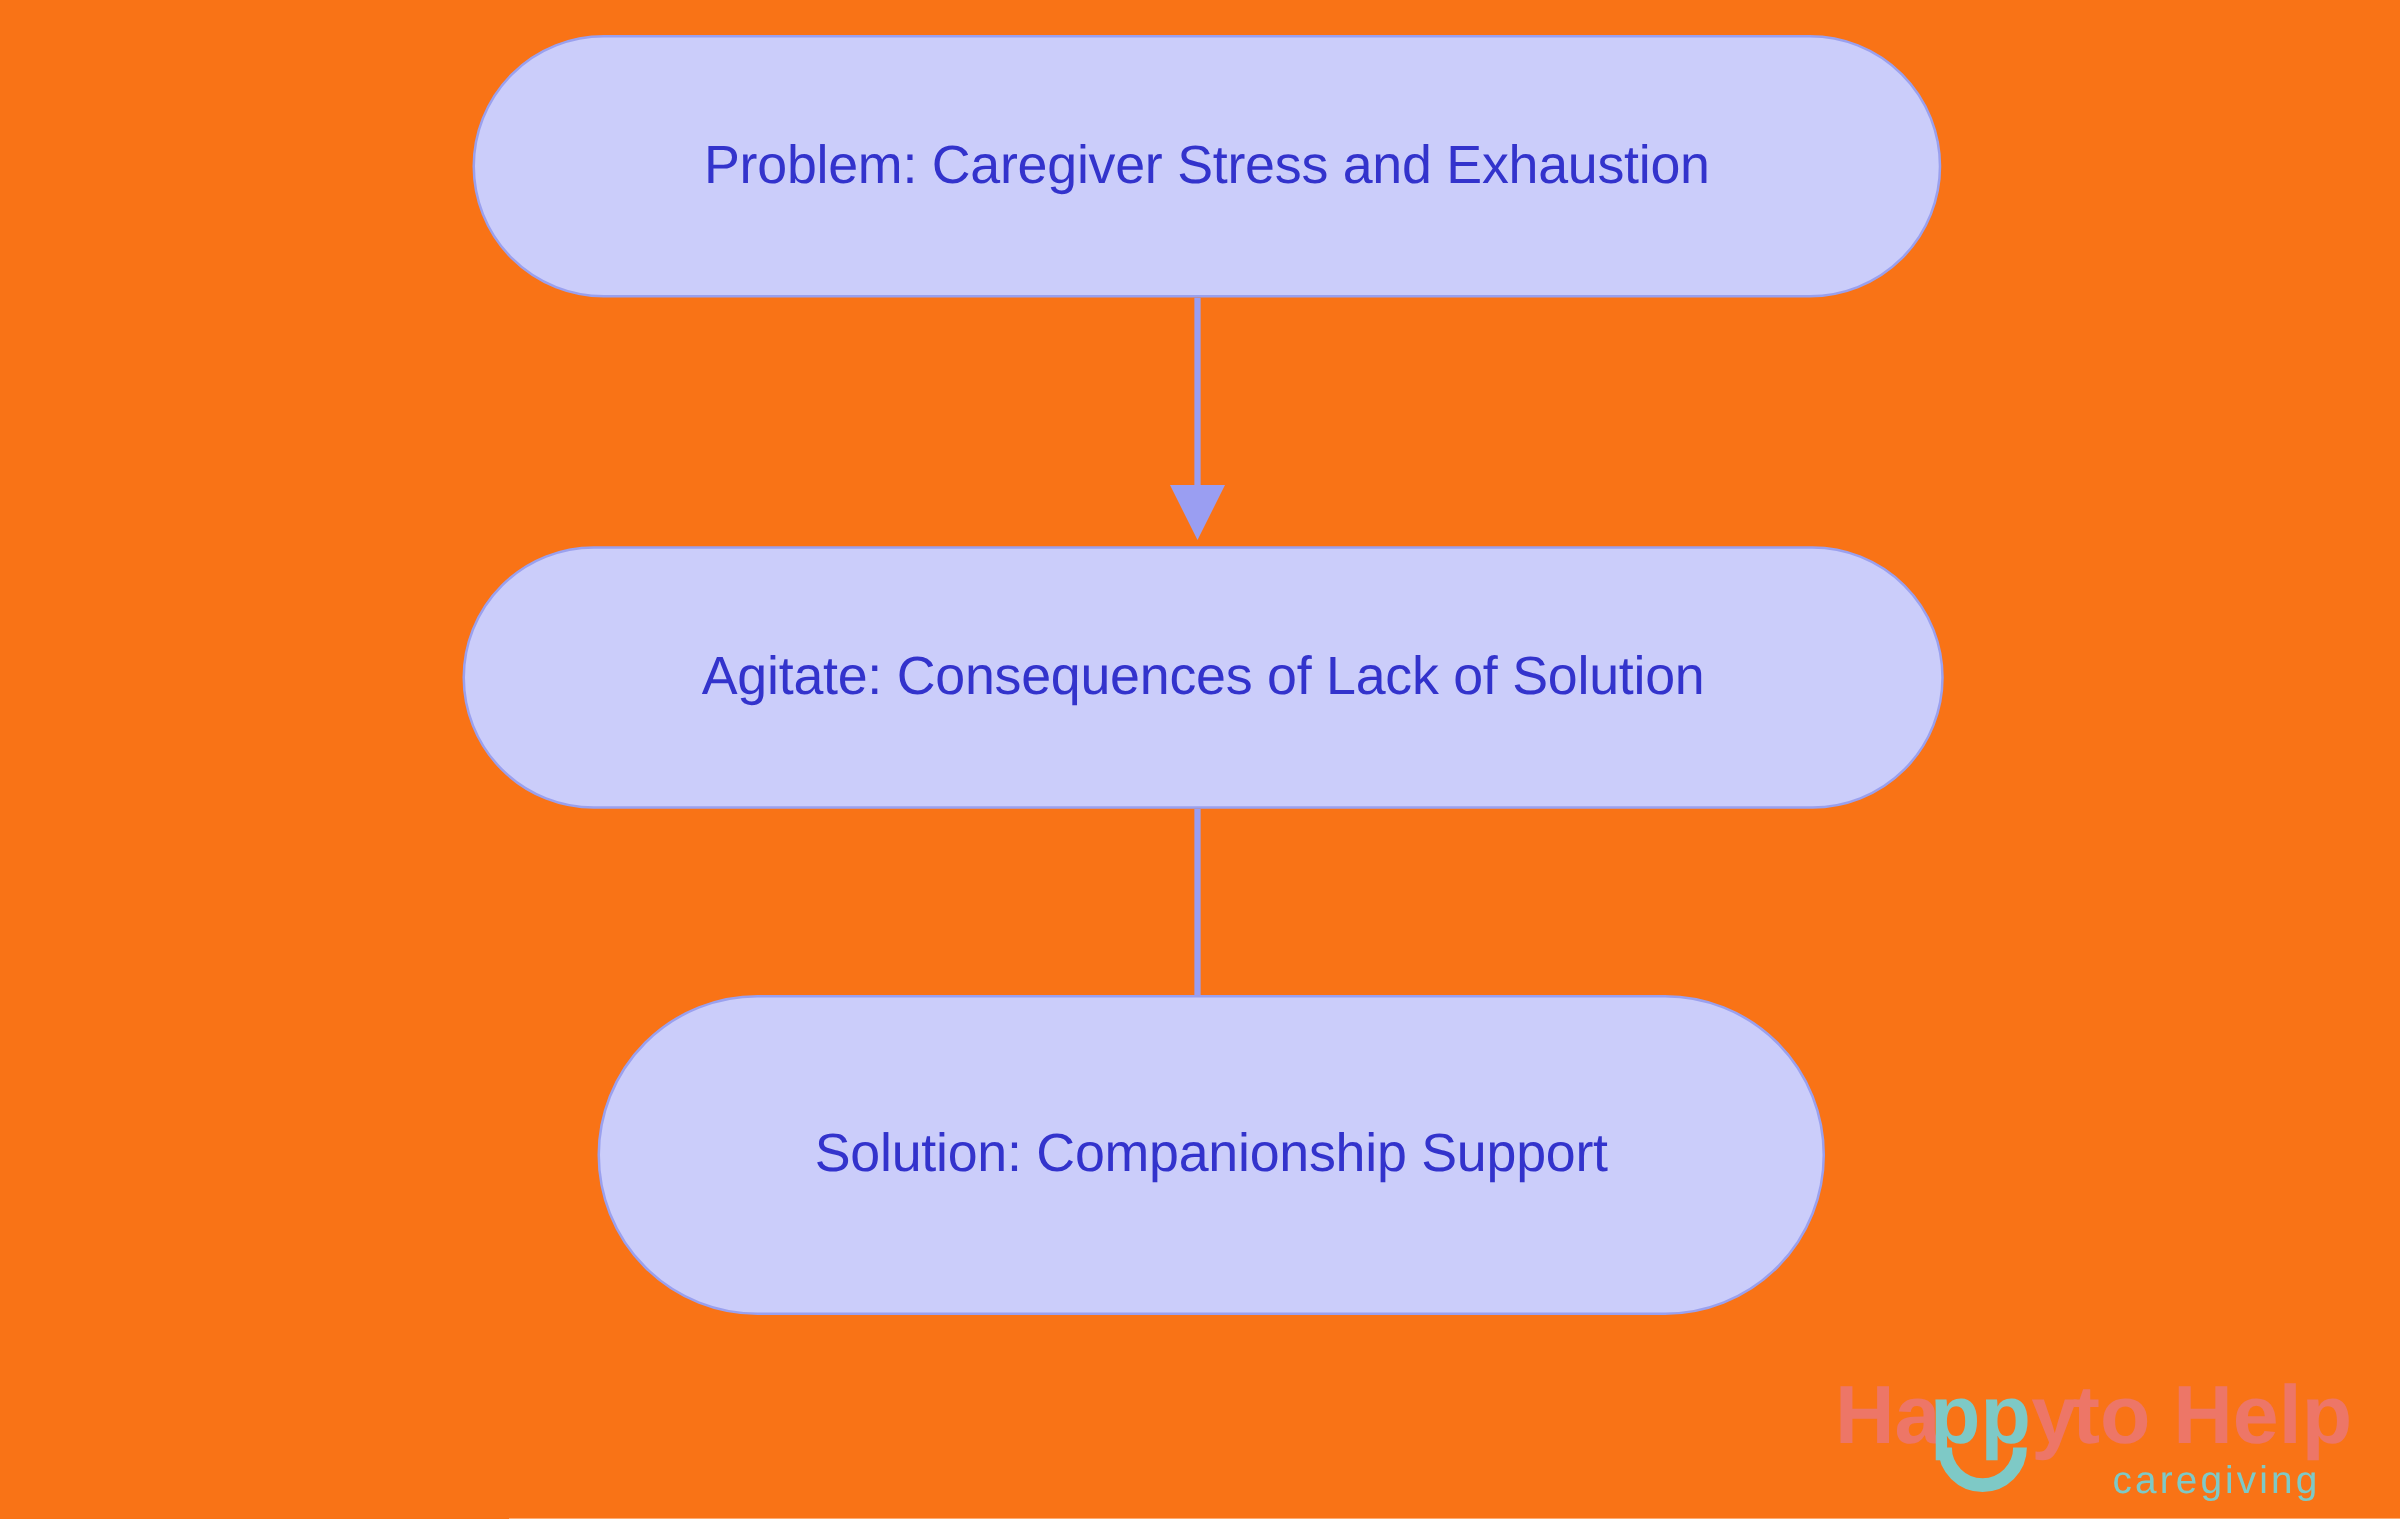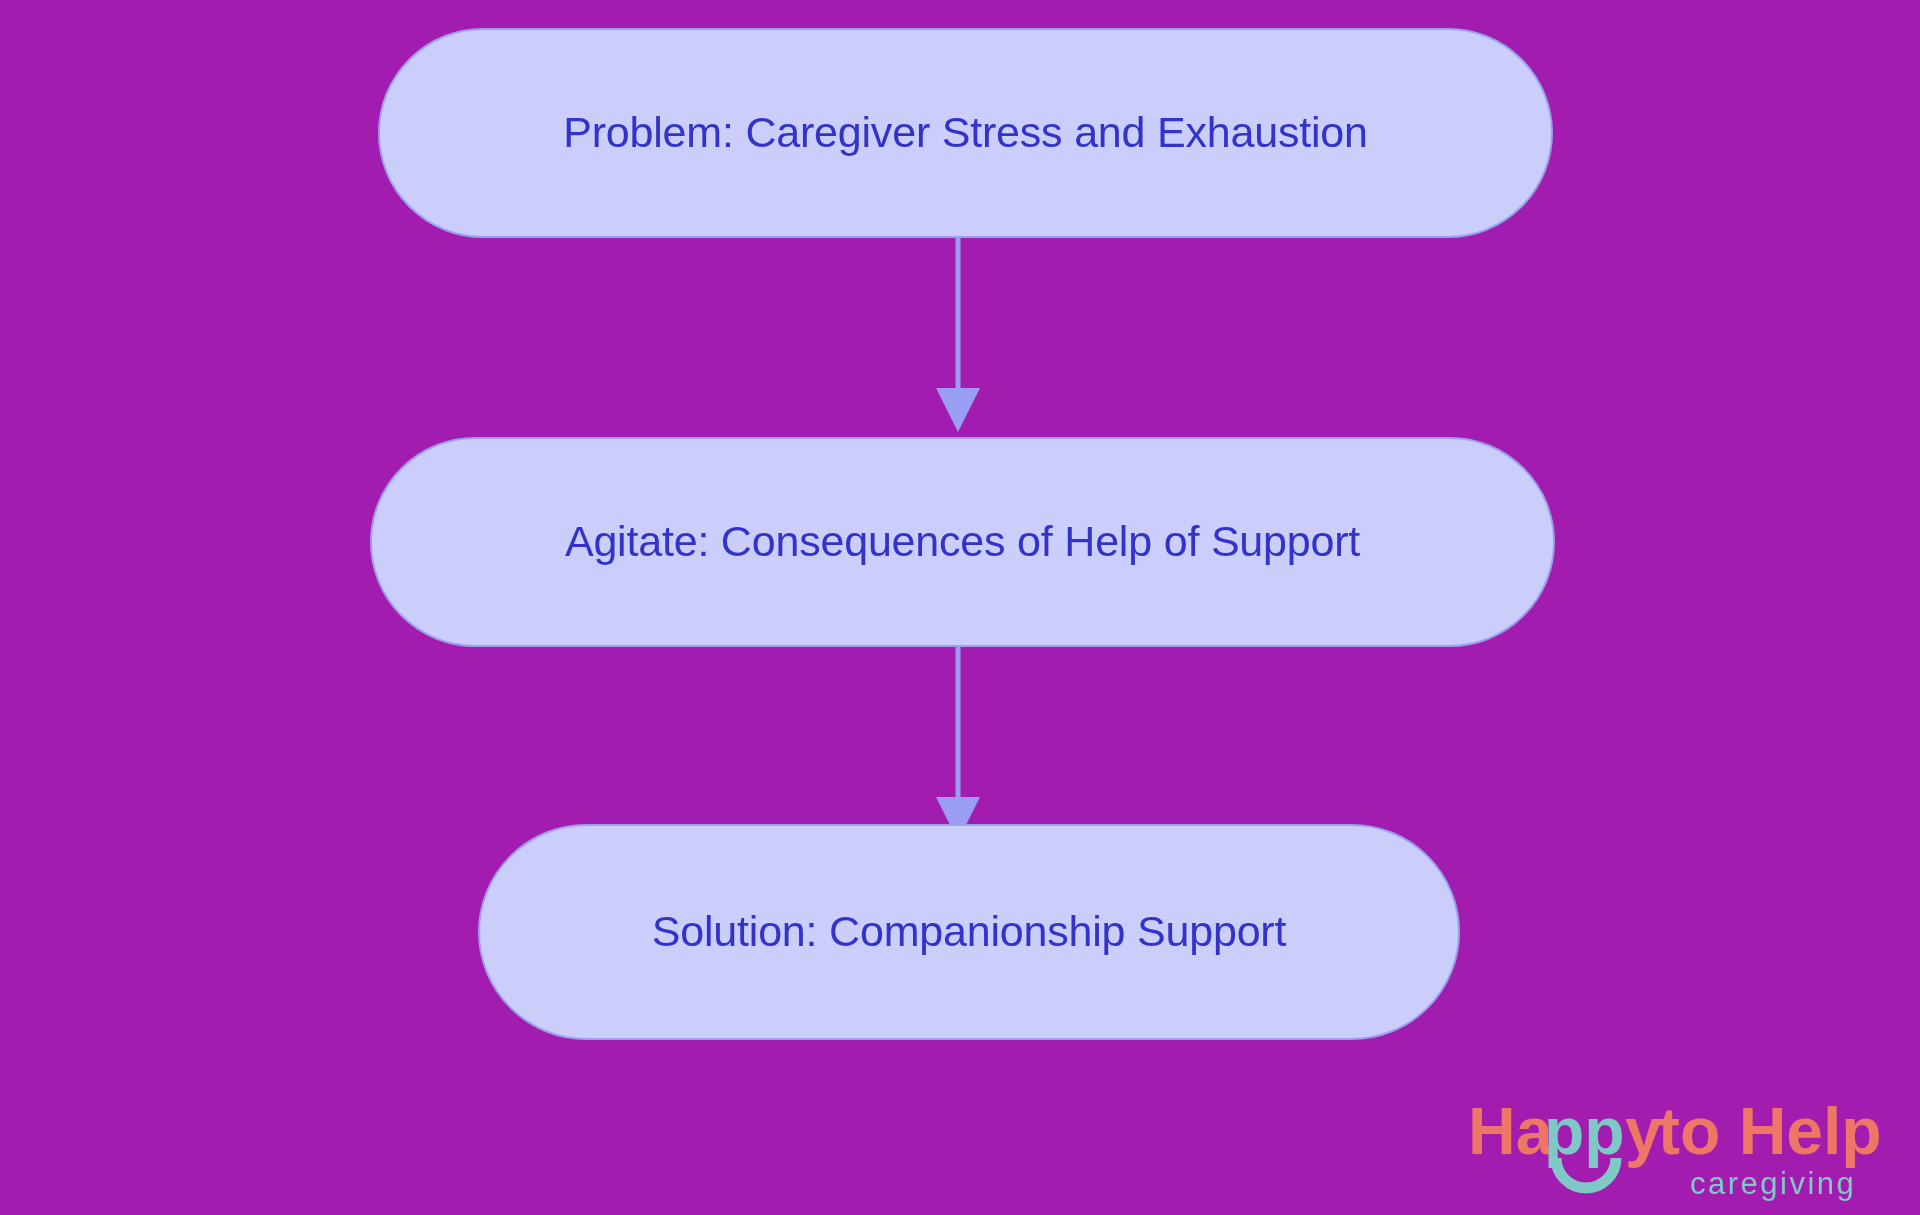--- a/index.html
+++ b/index.html
@@ -12,21 +12,21 @@
     height: 1215px;
     overflow: hidden;
     font-family: "Liberation Sans", sans-serif;
     position: relative;
   }
 
   #canvas {
     position: relative;
     width: 1920px;
     height: 1215px;
-    background: #a21caf;
+    background: #f97316;
   }
 
   
   .node {
     position: absolute;
     box-sizing: border-box;
     background: #cbcdfa;
     border: 2px solid #9aa0ee;
     border-radius: 999px;
     display: flex;
@@ -39,21 +39,21 @@
     font-family: "Liberation Sans", sans-serif;
     font-size: 43px;
     font-weight: 400;
     letter-spacing: -0.2px;
     white-space: nowrap;
     line-height: 1.1;
   }
 
   #node-problem  { left: 378px; top: 28px;   width: 1175px; height: 210px; }
   #node-agitate  { left: 370px; top: 437px;  width: 1185px; height: 210px; }
-  #node-solution { left: 478px; top: 824px;  width: 982px;  height: 216px; align-items: center; }
+  #node-solution { left: 478px; top: 796px;  width: 982px;  height: 256px; align-items: center; }
 
   
   .connector { position: absolute; }
   #connector-1 { left: 930px; top: 238px; width: 56px; height: 195px; }
   #connector-2 { left: 930px; top: 647px; width: 56px; height: 195px; }
 
   
   #logo {
     position: absolute;
     left: 1432px;
@@ -73,21 +73,21 @@
   </div>
 
   <div class="connector" id="connector-1">
     <svg width="56" height="195" viewBox="0 0 56 195">
       <line x1="28" y1="0" x2="28" y2="153" stroke="#9a9ef2" stroke-width="5"></line>
       <polygon points="6,150 50,150 28,194" fill="#9a9ef2"></polygon>
     </svg>
   </div>
 
   <div class="node" id="node-agitate">
-    <span class="node-label">Agitate: Consequences of Help of Support</span>
+    <span class="node-label">Agitate: Consequences of Lack of Solution</span>
   </div>
 
   <div class="connector" id="connector-2">
     <svg width="56" height="195" viewBox="0 0 56 195">
       <line x1="28" y1="0" x2="28" y2="153" stroke="#9a9ef2" stroke-width="5"></line>
       <polygon points="6,150 50,150 28,194" fill="#9a9ef2"></polygon>
     </svg>
   </div>
 
   <div class="node" id="node-solution">

